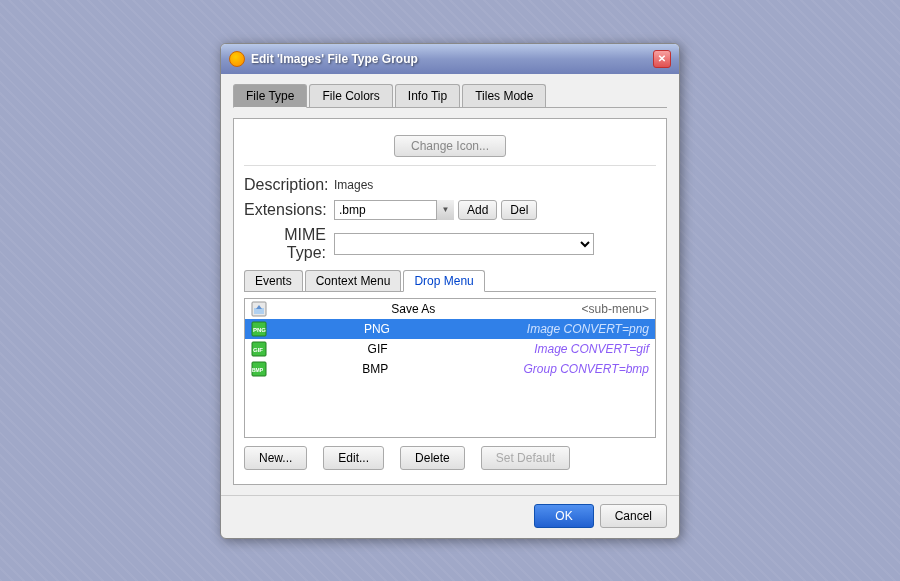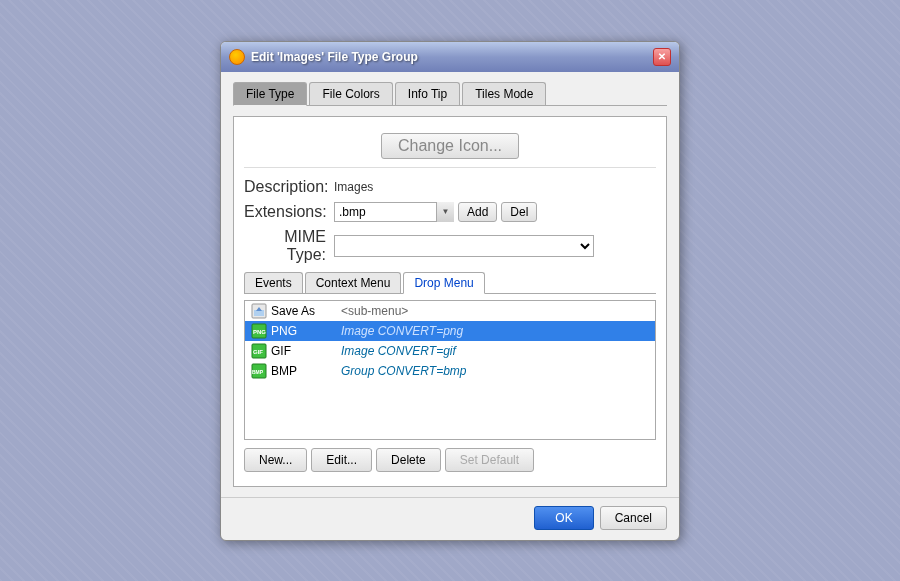--- a/index.html
+++ b/index.html
@@ -100,21 +100,21 @@
       padding: 6px 0 8px 0;
       border-bottom: 1px solid #ddd;
       margin-bottom: 10px;
     }
     .change-icon-btn {
       padding: 3px 16px;
       background: linear-gradient(to bottom, #f8f8f8, #e0e0e0);
       border: 1px solid #aaa;
       border-radius: 3px;
       cursor: pointer;
-      font-size: 16px;
+      font-size: 12px;
       color: #888;
     }
     
     .form-row {
       display: flex;
       align-items: center;
       margin-bottom: 6px;
     }
     .form-label {
       width: 90px;
@@ -213,20 +213,21 @@
       background: white;
       height: 140px;
       overflow-y: auto;
     }
     .list-row {
       display: flex;
       align-items: center;
       padding: 2px 6px;
       font-size: 12px;
       cursor: pointer;
+      justify-content: space-between;
     }
     .list-row.selected {
       background: #3080e8;
       color: white;
     }
     .list-row.selected .list-cmd {
       color: #cce0ff;
       font-style: italic;
     }
     .list-icon {
@@ -235,30 +236,30 @@
       margin-right: 4px;
       flex-shrink: 0;
     }
     .list-name {
       width: 70px;
       font-size: 12px;
     }
     .list-cmd {
       font-style: italic;
       font-size: 12px;
-      color: #0369a1;
+      color: #8b5cf6;
     }
     .list-sub {
       font-size: 12px;
       color: #666;
     }
     
     .bottom-btns {
       display: flex;
-      gap: 4px;
+      gap: 16px;
       padding: 8px 0 4px 0;
     }
     .bottom-btn {
       padding: 4px 14px;
       background: linear-gradient(to bottom, #f8f8f8, #e0e0e0);
       border: 1px solid #aaa;
       border-radius: 3px;
       cursor: pointer;
       font-size: 12px;
     }

